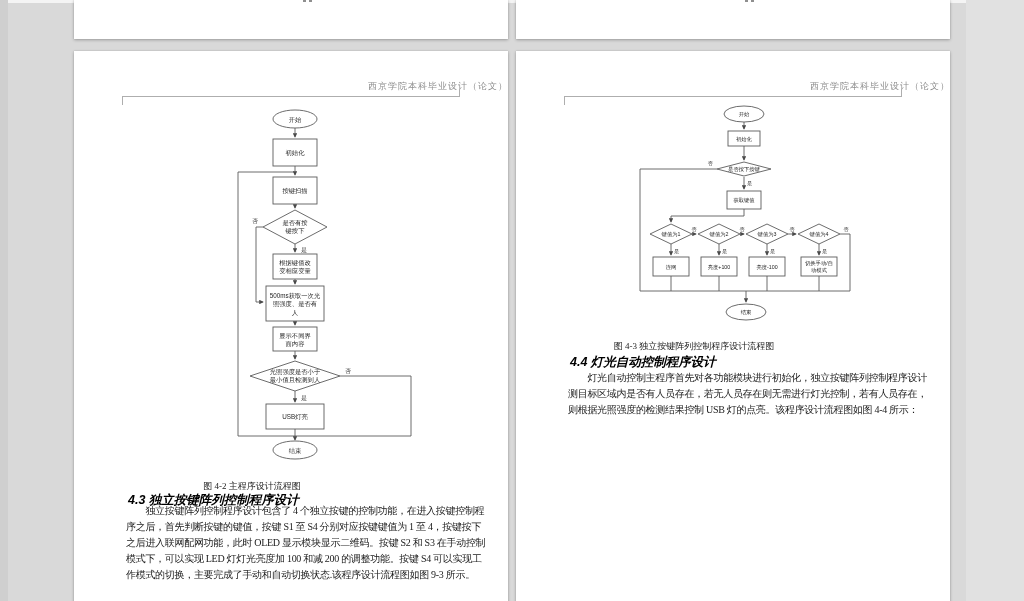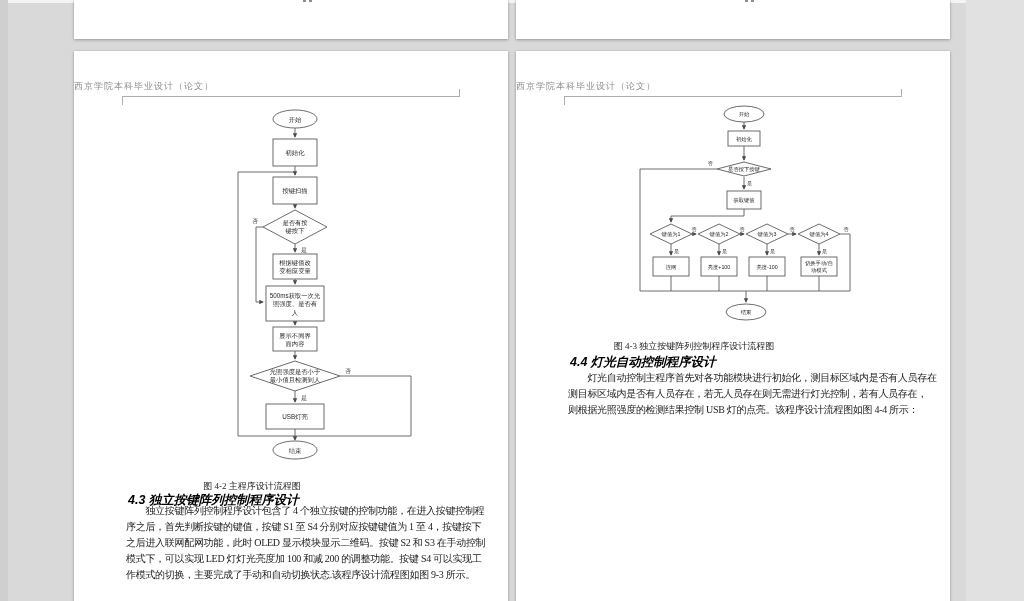--- a/index.html
+++ b/index.html
@@ -18,21 +18,21 @@
   .page-prev{width:434px;height:39px;top:0;}
   .page-prev-left{left:74px;}
   .page-prev-right{left:516px;}
   .pagenum-frag{position:absolute;top:0;left:229px;display:flex;gap:3px;}
   .pagenum-frag i{display:block;width:3px;height:2px;background:#8f8f8f;}
   .page-main{width:434px;height:620px;top:51px;}
   .page-main-left{left:74px;}
   .page-main-right{left:516px;}
 
   .hdr-title{
-    position:absolute;top:29px;left:0;width:434px;text-align:left;
+    position:absolute;top:29px;left:0;width:434px;text-align:right;
     font-size:9px;color:#8d8d8d;letter-spacing:1px;
   }
   .hdr-rule{position:absolute;top:45px;left:48px;width:338px;border-top:1.5px solid #aeaeae;}
   .hdr-tick-l{position:absolute;top:46px;left:48px;width:1px;height:8px;background:#aeaeae;}
   .hdr-tick-r{position:absolute;top:38px;left:385px;width:1px;height:8px;background:#aeaeae;}
 
   svg.flow{position:absolute;left:0;top:0;}
   svg.flow .ln{stroke:#5b5b5b;stroke-width:0.9;fill:none;}
   svg.flow .sh{stroke:#5b5b5b;stroke-width:0.9;fill:#ffffff;}
   svg.flow text{
@@ -220,17 +220,17 @@
     <text class="lbls" x="330" y="180">否</text>
     <text class="lbls" x="158" y="202" style="text-anchor:start">是</text>
     <text class="lbls" x="206" y="202" style="text-anchor:start">是</text>
     <text class="lbls" x="254" y="202" style="text-anchor:start">是</text>
     <text class="lbls" x="306" y="202" style="text-anchor:start">是</text>
   </svg>
 
   <div class="fig-caption" style="top:289px">图 4-3 独立按键阵列控制程序设计流程图</div>
   <div class="sec-heading" style="top:303px">4.4 灯光自动控制程序设计</div>
   <div class="body-par" style="top:319px">
-    <div class="bl">　　灯光自动控制主程序首先对各功能模块进行初始化，测目标区域内是否有人员存在</div>
+    <div class="bl">　　灯光自动控制主程序首先对各功能模块进行初始化，独立按键阵列控制程序设计</div>
     <div class="bl">测目标区域内是否有人员存在，若无人员存在则无需进行灯光控制，若有人员存在，</div>
     <div class="bl">则根据光照强度的检测结果控制 USB 灯的点亮。该程序设计流程图如图 4-4 所示：</div>
   </div>
 </div>
 
 </body></html>

